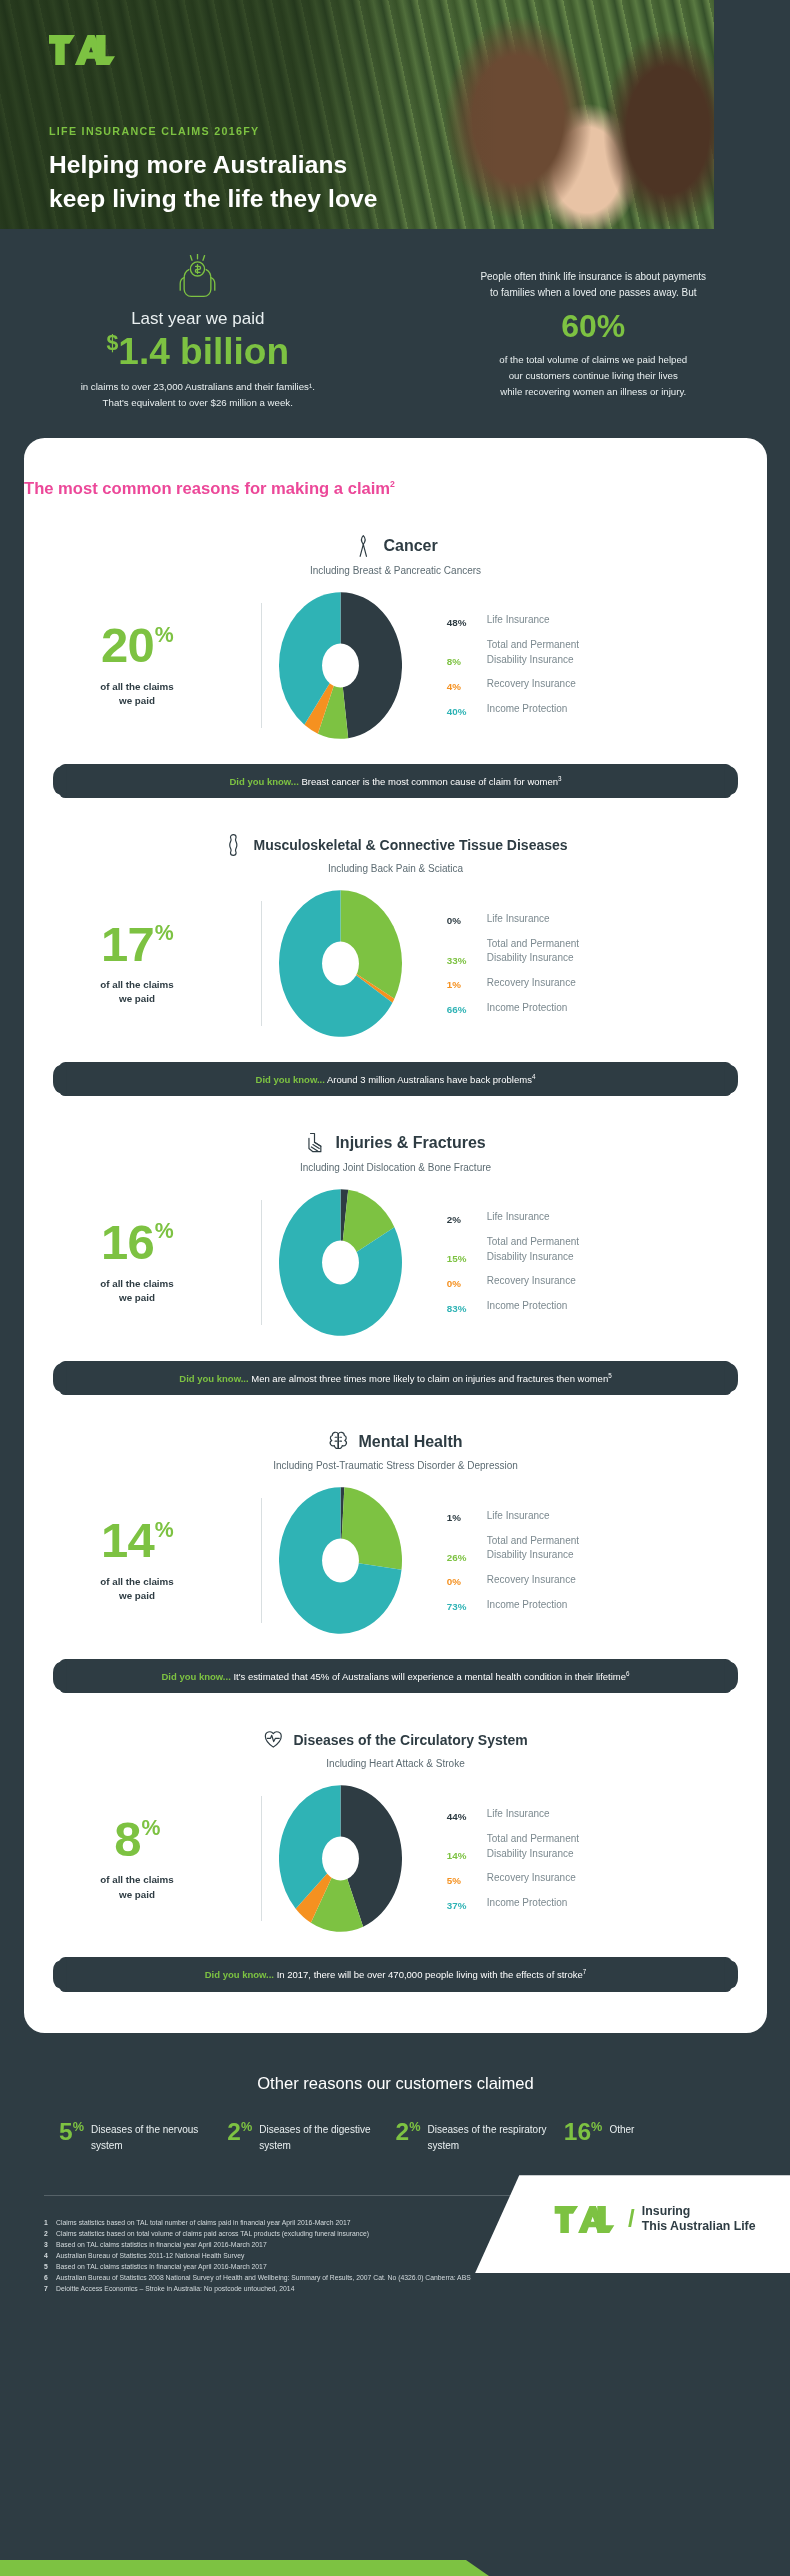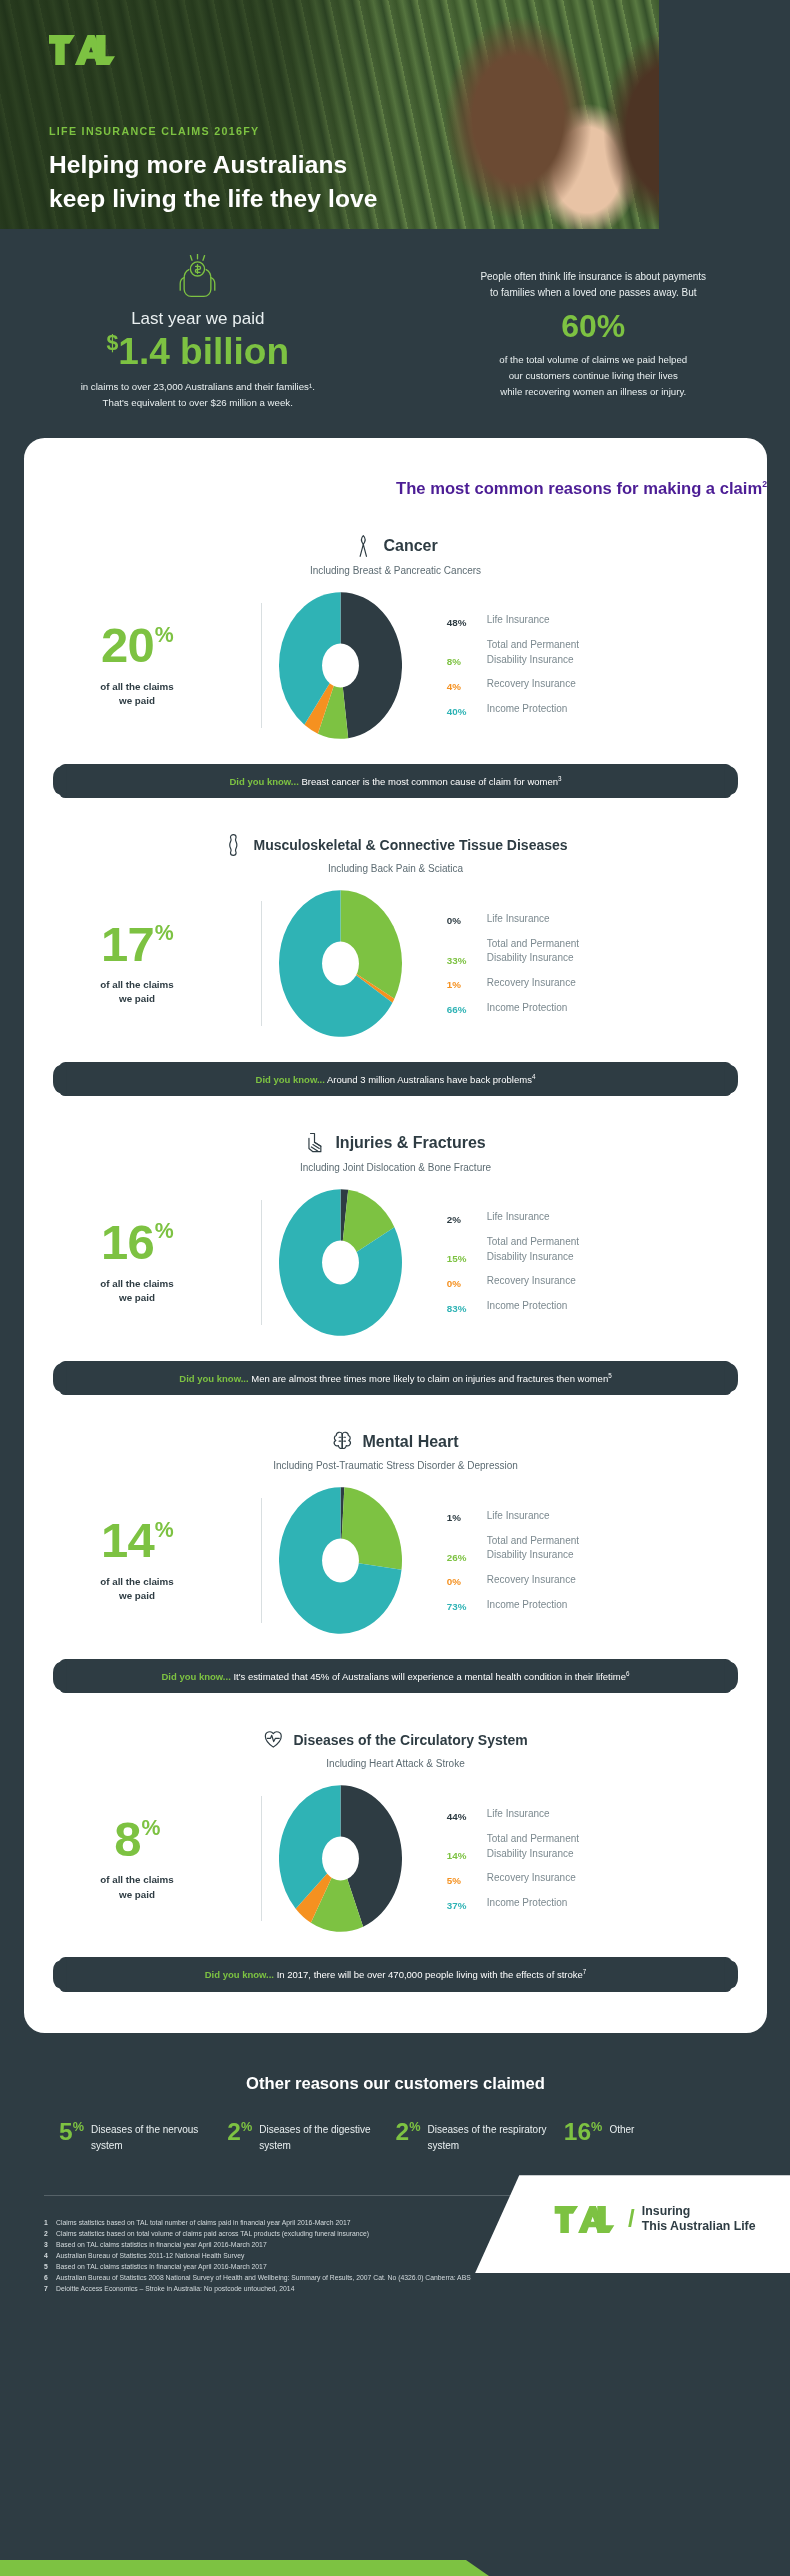--- a/index.html
+++ b/index.html
@@ -4,21 +4,21 @@
 <style>
   * { margin:0; padding:0; box-sizing:border-box; }
   html,body { background:#2e3c43; }
   body {
     width:791px; height:2576px; position:relative; overflow:hidden;
     font-family:"Liberation Sans", sans-serif;
     color:#ffffff;
   }
 
   
-  .hero { position:relative; width:659px; height:229px; overflow:hidden;
+  .hero { position:relative; width:714px; height:229px; overflow:hidden;
           background:#3f5a2f; }
   .hero-photo { position:absolute; inset:0;
     background:
       radial-gradient(ellipse 119px 166px at 518px 119px, #6b4a33 0%, #6b4a33 38%, rgba(107,74,51,0) 62%),
       radial-gradient(ellipse 103px 158px at 668px 130px, #4d3424 0%, #4d3424 40%, rgba(77,52,36,0) 63%),
       radial-gradient(ellipse 75px 95px at 587px 170px, #e8c3a5 0%, #e8c3a5 45%, rgba(232,195,165,0) 70%),
       repeating-linear-gradient(78deg, #4e6b3a 0px, #3e5a2d 7.1px, #5a7a42 13.4px, #35502a 21.3px, #6a8a4c 28.5px),
       linear-gradient(#46642f,#2f4a24);
     filter:blur(0.3px);
   }
@@ -45,21 +45,21 @@
   .stat-big { font-size:37px; font-weight:bold; color:#7dc242;
               line-height:1.05; margin:3.2px 0 6.3px; }
   .stat-big .dollar { font-size:21.3px; vertical-align:14.2px; }
   .stat-sub { font-size:9.7px; line-height:1.65; color:#eaf0f1; }
   .stat-top { font-size:10px; line-height:1.6; color:#eaf0f1; }
   .stat-60 { font-size:32px; font-weight:bold; color:#7dc242; margin:7.1px 0 7.1px; }
 
   
   .card { position:relative; margin:0 24px; background:#fff;
           border-radius:20.6px; padding:32px 0 41px; color:#2e3c43; }
-  .card-title { text-align:right; color:#4c1d95; font-size:16.6px;
+  .card-title { text-align:left; color:#ec4899; font-size:16.6px;
                 font-weight:bold; margin:9.5px 0 0; }
   .card-title sup { font-size:8.7px; }
 
   
   .cond { padding:35px 0 0; }
   .cond-head { text-align:center; }
   .cond-name { display:flex; align-items:center; justify-content:center;
                gap:9.5px; font-size:16px; font-weight:bold; color:#2e3c43; }
   .cond-name.small { font-size:14px; }
   .cond-icon { width:20.6px; height:24px; display:block; flex:none; }
@@ -88,21 +88,21 @@
          width:14.2px; background:#2e3c43; }
   .dyk::before { left:-6.3px; border-radius:14.2px 0 0 14.2px;
          clip-path:polygon(0 18%,100% 0,100% 100%,0 82%); }
   .dyk::after { right:-6.3px; border-radius:0 14.2px 14.2px 0;
          clip-path:polygon(0 0,100% 18%,100% 82%,0 100%); }
   .dyk b { color:#7dc242; }
   .dyk sup { font-size:6.3px; }
 
   
   .other { padding:41px 0 8px; text-align:center; }
-  .other-title { font-size:16.6px; font-weight:bold; color:#fff; }
+  .other-title { font-size:16.6px; font-weight:normal; color:#fff; }
   .other-row { display:flex; justify-content:center; gap:0;
                margin-top:27px; padding:0 59px; }
   .other-item { flex:1; display:flex; align-items:flex-start;
                 gap:7.1px; text-align:left; }
   .other-pct { font-size:24.5px; font-weight:bold; color:#7dc242;
                line-height:.9; flex:none; }
   .other-pct sup { font-size:12.7px; vertical-align:8.7px; }
   .other-label { font-size:10px; color:#eaf0f1; line-height:1.6; padding-top:1.6px; }
 
   
@@ -319,21 +319,21 @@
         <div class="dyk"><b>Did you know...</b><span> Men are almost three times more likely to claim on injuries and fractures then women</span><sup>5</sup></div>
       </div>
       <div class="cond">
         <div class="cond-head">
           <div class="cond-name">
             <svg class="cond-icon" viewBox="0 0 26 30" fill="none" stroke="#2e3c43" stroke-width="1.5" stroke-linecap="round" stroke-linejoin="round">
               <path d="M13 5a4 4 0 00-7.6 1.7A3.4 3.4 0 003 10a3.4 3.4 0 001.8 3A3.6 3.6 0 008 19.5 3.8 3.8 0 0013 23z"></path>
               <path d="M13 5a4 4 0 017.6 1.7A3.4 3.4 0 0123 10a3.4 3.4 0 01-1.8 3A3.6 3.6 0 0118 19.5 3.8 3.8 0 0113 23z"></path>
               <path d="M13 5v18M9 9h2M9 14h2M15 9h2M15 14h2"></path>
             </svg>
-            <span>Mental Heart</span>
+            <span>Mental Health</span>
           </div>
           <div class="cond-sub">Including Post-Traumatic Stress Disorder &amp; Depression</div>
         </div>
         <div class="cond-body">
           <div class="big-pct-wrap">
             <div class="big-pct">14<sup>%</sup></div>
             <div class="big-pct-note">of all the claims<br>we paid</div>
           </div>
           <div class="divider"></div>
           <div class="donut-wrap">

